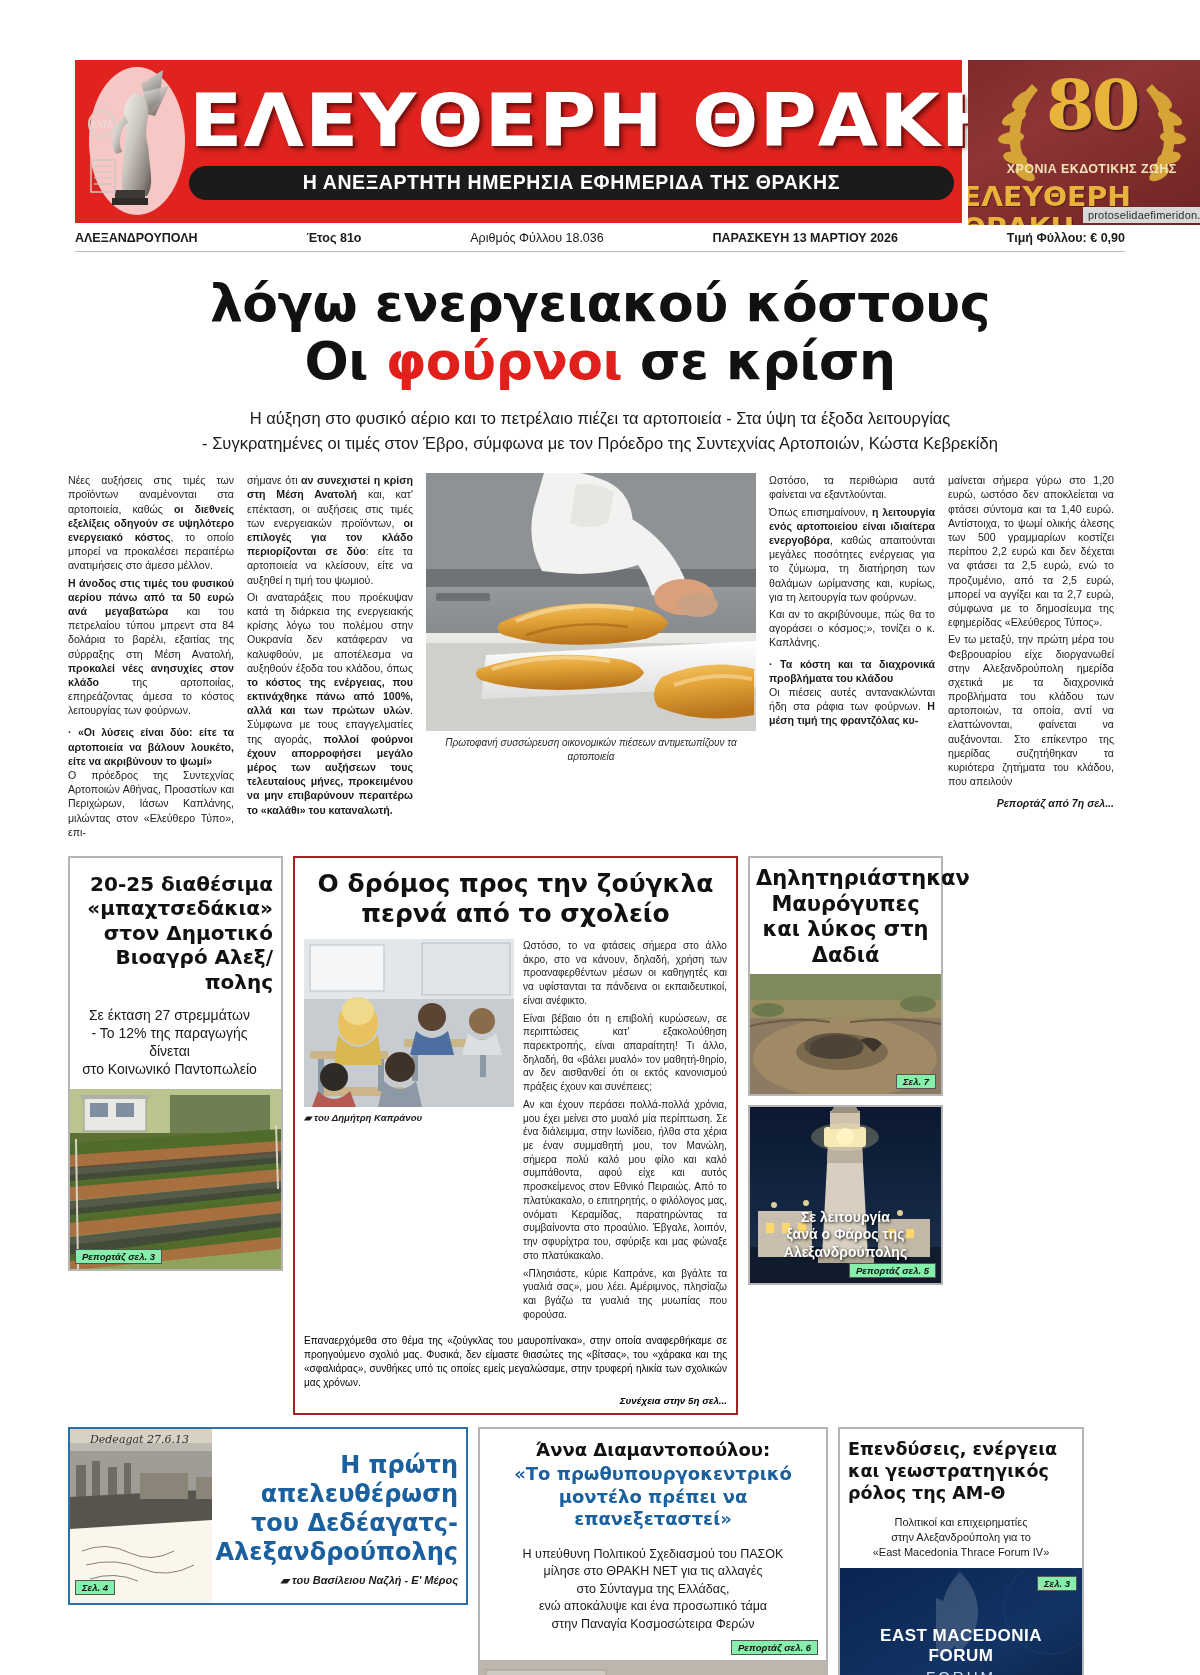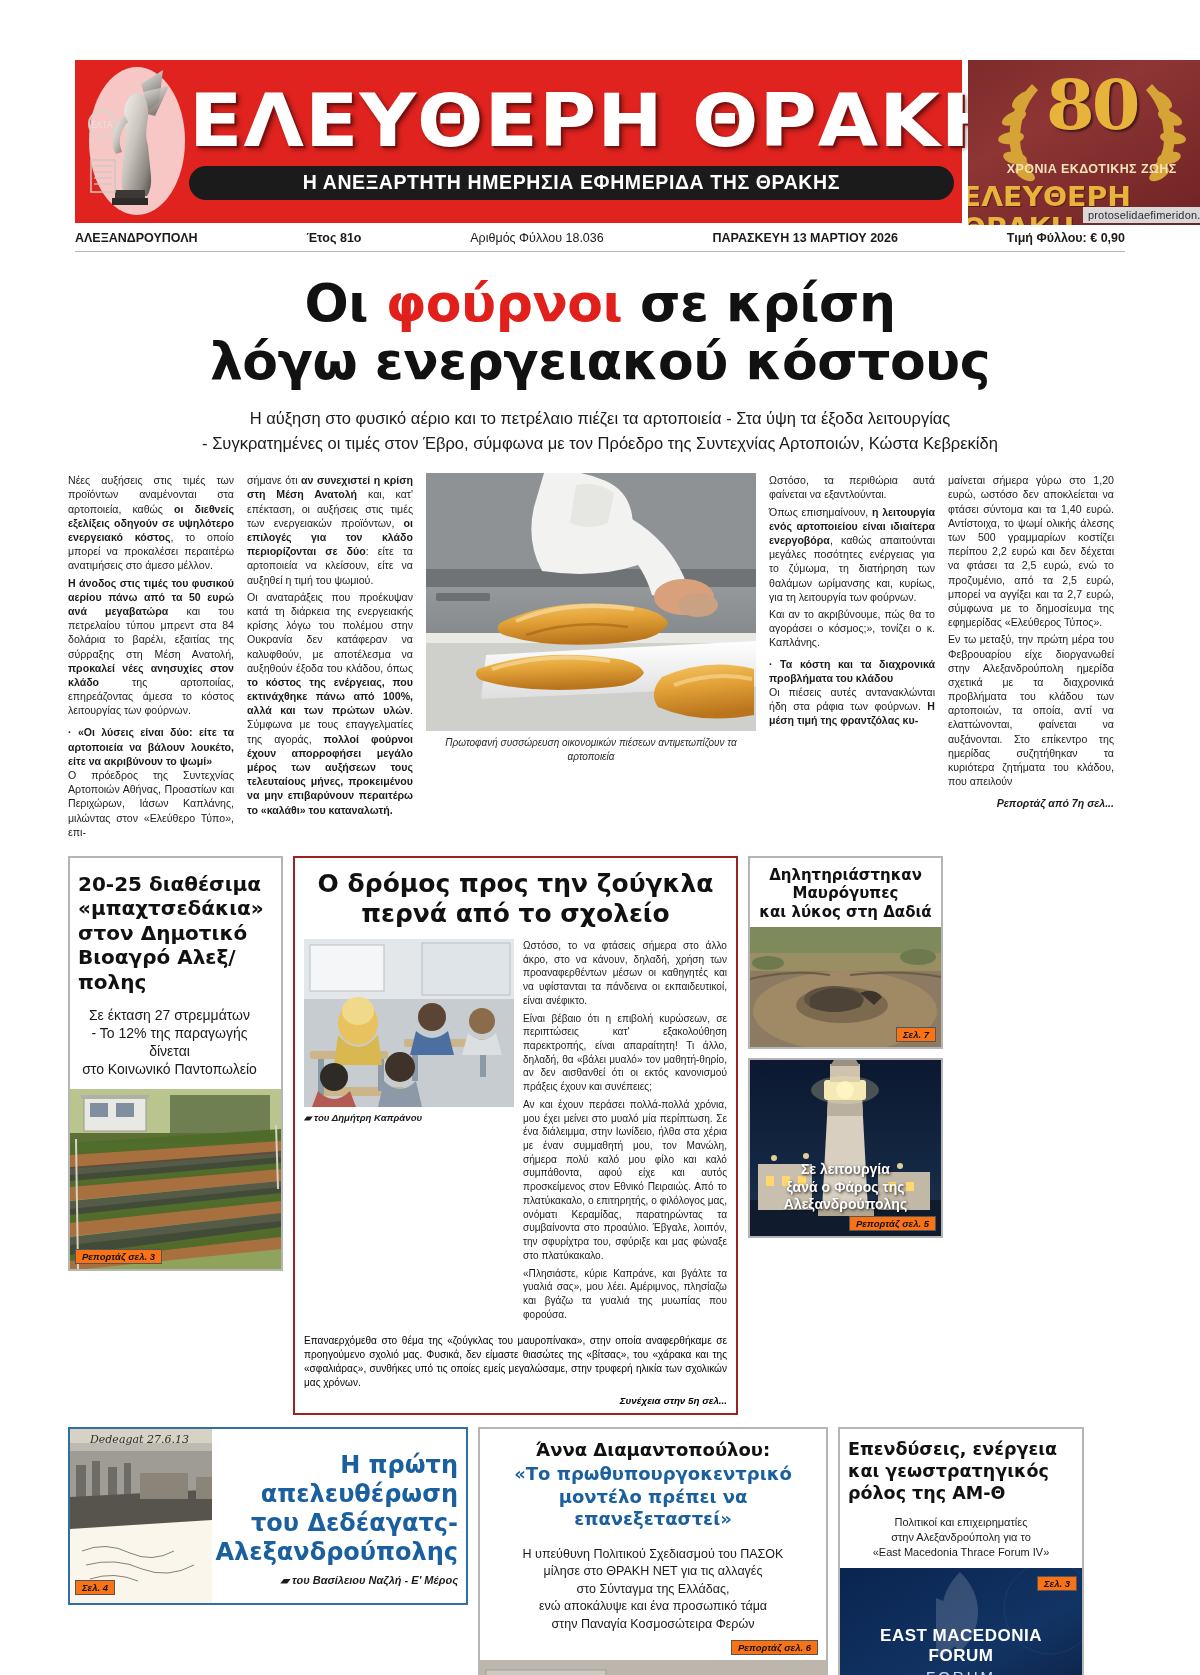--- a/index.html
+++ b/index.html
@@ -104,21 +104,21 @@
   
   .region2 { display: flex; gap: 10px; padding: 14px 68px 0 68px; align-items: flex-start; }
   .box { border: 2px solid #cfcfcf; background: #fff; }
   .box-gray { border: 2px solid #b5b5b5; }
   .box-red { border: 2px solid #9b2420; }
   .box-blue { border: 2px solid #2f6fa8; }
 
   .b-left { width: 215px; }
   .b-left .bl-title {
     font-family: "DejaVu Sans", sans-serif; font-weight: bold;
-    font-size: 20px; line-height: 1.22; text-align: left; color: #111;
+    font-size: 20px; line-height: 1.22; text-align: right; color: #111;
     padding: 14px 8px 6px 8px;
   }
   .b-left .bl-sub {
     font-size: 14px; line-height: 1.3; text-align: center; color: #1a1a1a;
     padding: 6px 22px 10px 10px;
   }
   .b-left-photo { width: 100%; height: 180px; position: relative; overflow: hidden; }
 
   .b-center { width: 445px; }
   .bc-title {
@@ -129,26 +129,26 @@
   .bc-photo { width: 210px; }
   .bc-img { width: 100%; height: 168px; position: relative; overflow: hidden; }
   .byline { font-size: 9.6px; font-weight: bold; font-style: italic; margin-top: 5px; color: #1b1b1b; }
   .bc-text { flex: 1; font-size: 10.1px; line-height: 1.36; text-align: justify; color: #1b1b1b; }
   .bc-text p { margin-bottom: 4px; }
   .bc-foot { font-size: 9.8px; font-style: italic; font-weight: bold; text-align: right; padding: 0 9px 7px 9px; }
   .bc-under { font-size: 10.1px; line-height: 1.36; text-align: justify; padding: 0 9px 6px 9px; }
 
   .b-right { width: 195px; display: flex; flex-direction: column; gap: 9px; }
   .br-title {
-    font-family: "DejaVu Sans", sans-serif; font-weight: bold; font-size: 15px;
+    font-family: "DejaVu Sans", sans-serif; font-weight: bold; font-size: 21px;
     text-align: center; color: #111; line-height: 1.22; padding: 8px 6px 6px 6px;
   }
   .br-photo { width: 100%; height: 112px; position: relative; overflow: hidden; }
   .tagbox {
-    position: absolute; right: 5px; bottom: 5px; background: #f97316; border: 1px solid #555;
+    position: absolute; right: 5px; bottom: 5px; background: #86efac; border: 1px solid #555;
     font-size: 9.5px; font-weight: bold; font-style: italic; padding: 1px 6px; color: #111;
   }
   .tagbox.left { left: 5px; right: auto; }
   .br-overlay {
     position: absolute; left: 0; right: 0; bottom: 22px; text-align: center;
     color: #fff; font-weight: bold; font-size: 14px; line-height: 1.25;
     text-shadow: 1px 1px 3px rgba(0,0,0,.9);
   }
 
   
@@ -261,24 +261,24 @@
     <span class="ib b">Έτος 81ο</span>
     <span class="ib-sp"></span>
     <span class="ib">Αριθμός Φύλλου 18.036</span>
     <span class="ib-sp"></span>
     <span class="ib b">ΠΑΡΑΣΚΕΥΗ 13 ΜΑΡΤΙΟΥ 2026</span>
     <span class="ib-sp"></span>
     <span class="ib b">Τιμή Φύλλου: € 0,90</span>
   </div>
 
   <div class="headline">
+    <div class="hl-line">λόγω ενεργειακού κόστους</div>
     <div class="hl-line">
       <span>Οι </span><span class="hl-red">φούρνοι</span><span> σε κρίση</span>
     </div>
-    <div class="hl-line">λόγω ενεργειακού κόστους</div>
   </div>
   <div class="subhead">
     <div>Η αύξηση στο φυσικό αέριο και το πετρέλαιο πιέζει τα αρτοποιεία - Στα ύψη τα έξοδα λειτουργίας</div>
     <div>- Συγκρατημένες οι τιμές στον Έβρο, σύμφωνα με τον Πρόεδρο της Συντεχνίας Αρτοποιών, Κώστα Κεβρεκίδη</div>
   </div>
 
   <div class="lead">
 
     <div class="col">
       <p>

